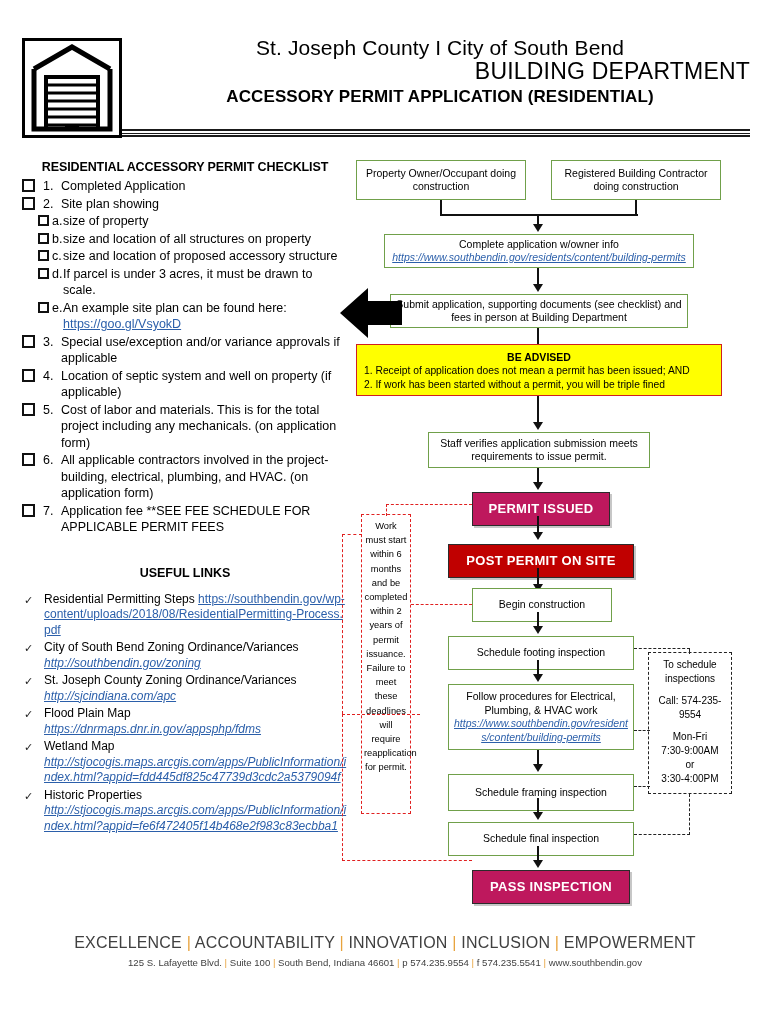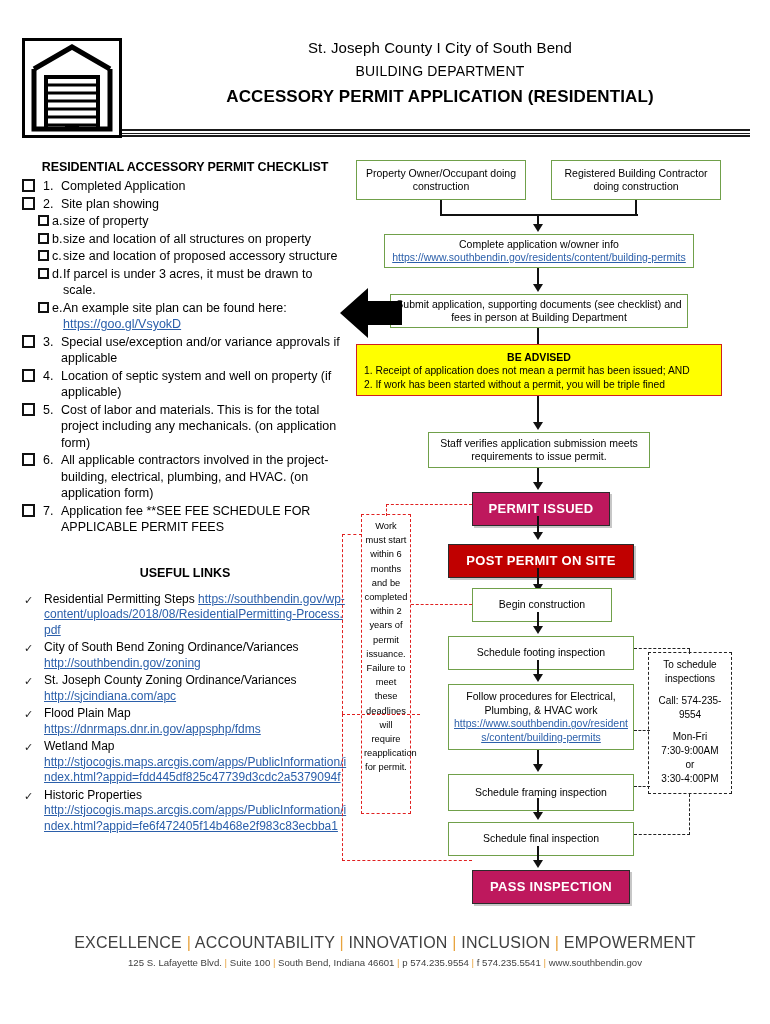--- a/index.html
+++ b/index.html
@@ -10,22 +10,22 @@
   .page{position:absolute;inset:0;}
 
   
   .header{position:absolute;left:0;top:30px;width:770px;height:110px;}
   .logo{
     position:absolute;left:22px;top:8px;width:100px;height:100px;
     border:3px solid #000;background:#fff;box-sizing:border-box;
   }
   .logo svg{display:block;}
   .head-txt{position:absolute;left:130px;top:8px;width:620px;text-align:center;}
-  .head-line1{font-size:15px;letter-spacing:.1px;line-height:20px;}
-  .head-line2{font-size:14px;line-height:27px;letter-spacing:.2px;}
+  .head-line1{font-size:21px;letter-spacing:.1px;line-height:20px;}
+  .head-line2{font-size:23px;line-height:27px;letter-spacing:.2px;text-align:right;}
   .head-line3{font-size:17px;font-weight:bold;line-height:24px;letter-spacing:.1px;}
   .rule{position:absolute;left:122px;top:129px;width:628px;}
   .rule i{display:block;background:#1a1a1a;}
   .rule i.a{height:2px;}
   .rule i.b{height:1px;margin-top:1.5px;}
   .rule i.c{height:2px;margin-top:1.5px;}
 
   
   .left{position:absolute;left:22px;top:160px;width:326px;}
   .cl-title{text-align:center;font-weight:bold;font-size:12.5px;letter-spacing:-.1px;}
@@ -35,21 +35,21 @@
     flex:0 0 auto;border:2.2px solid #111;background:#fff;
     width:13px;height:13px;box-sizing:border-box;margin-top:1px;
   }
   .cb.sm{width:11px;height:11px;border-width:2px;margin-top:2px;}
   .cl-num{flex:0 0 auto;width:26px;padding-left:8px;font-size:12.5px;line-height:16.5px;box-sizing:border-box;}
   .cl-txt{flex:1 1 auto;font-size:12.5px;line-height:16.5px;}
   .cl-row.sub{margin-left:16px;}
   .cl-row.sub .cl-num{width:14px;padding-left:3px;}
   .cl-row.sub .cl-txt{margin-left:0;}
   .lnk{color:#2b5faa;text-decoration:underline;word-break:break-all;}
-  .lnk.it{}
+  .lnk.it{font-style:italic;}
 
   .ul-title{text-align:center;font-weight:bold;font-size:12.5px;margin-top:30px;}
   .ul-list{margin-top:12px;}
   .ul-row{display:flex;align-items:flex-start;margin-bottom:2px;}
   .tick{flex:0 0 auto;width:20px;font-size:11px;line-height:16px;color:#222;padding-left:2px;}
   .ul-txt{flex:1 1 auto;font-size:12px;line-height:15.5px;}
 
   
   .flow{position:absolute;left:352px;top:158px;width:400px;height:730px;}
   .bx{

